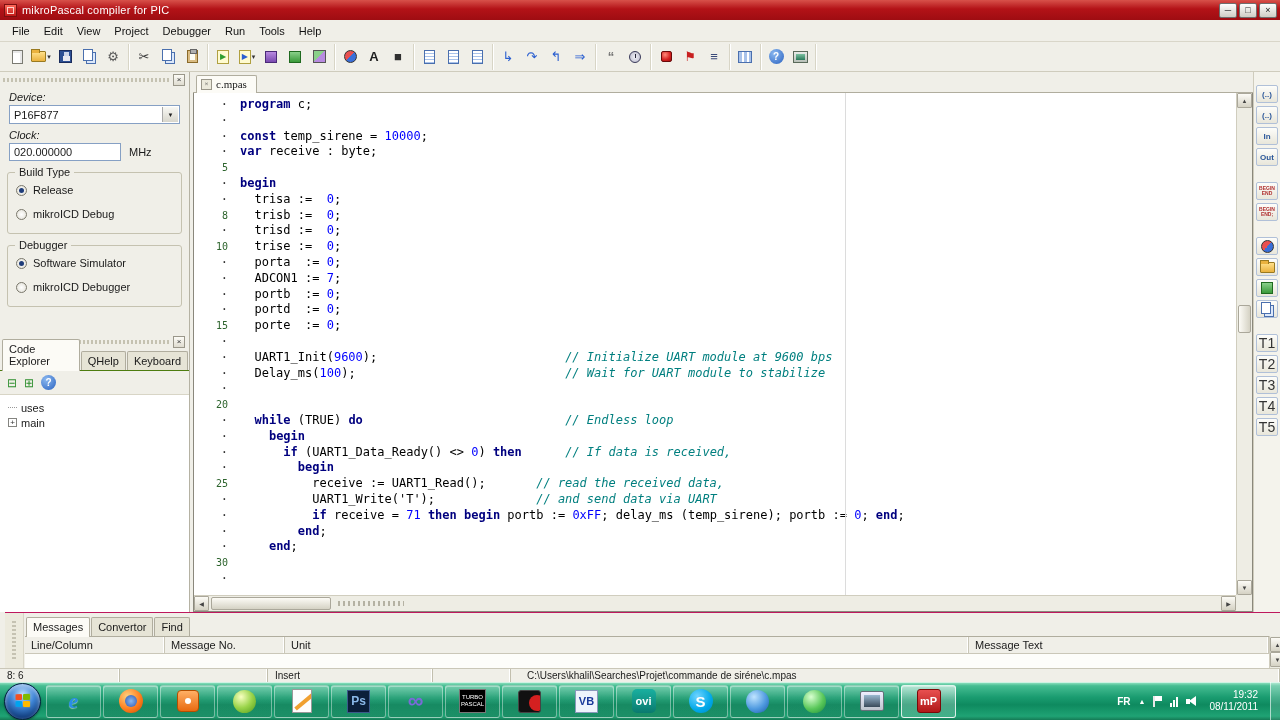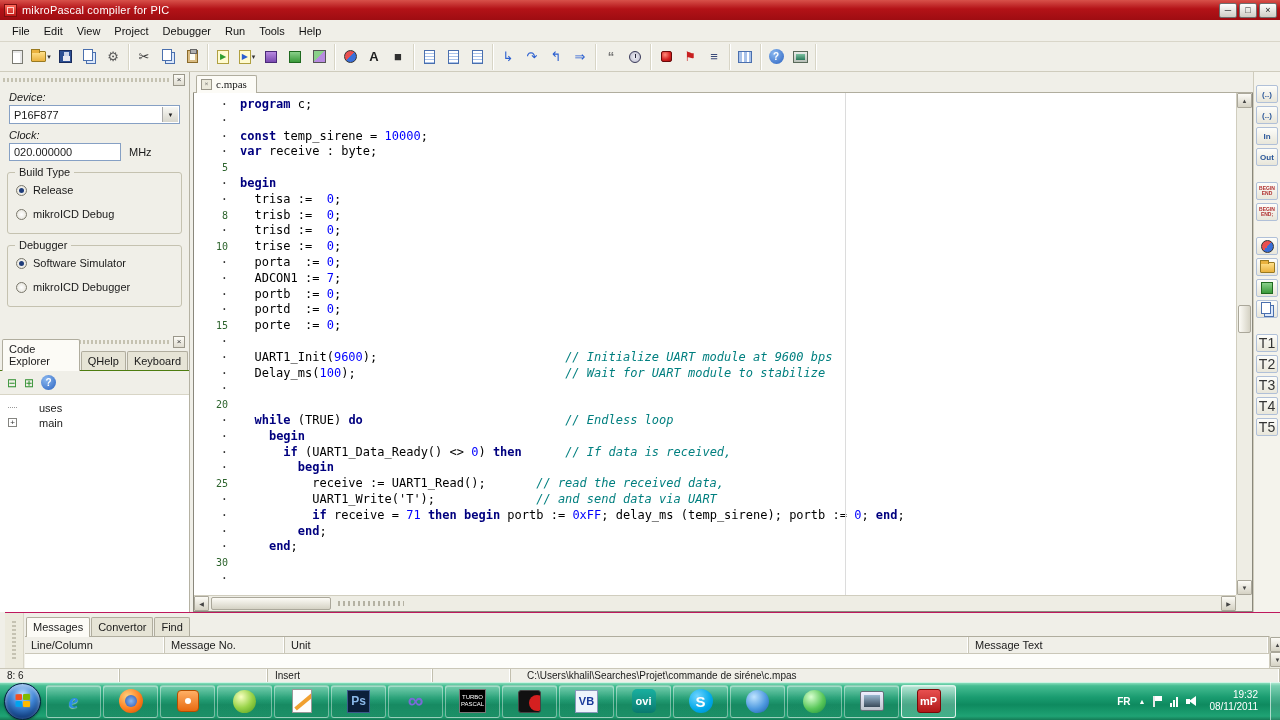--- a/index.html
+++ b/index.html
@@ -66,21 +66,21 @@
 .gbox-title{position:absolute;top:-7px;left:7px;background:#f0efe8;padding:0 4px;}
 .radio-row{display:flex;align-items:center;gap:6px;margin-bottom:12px;}
 .radio{width:11px;height:11px;border-radius:50%;border:1px solid #7a786c;background:radial-gradient(#fff,#e0ded4);position:relative;flex:none;}
 .radio.sel::after{content:"";position:absolute;inset:2px;border-radius:50%;background:#1f3d7a;}
 .ex-tabs{display:flex;align-items:flex-end;height:21px;padding-left:2px;border-bottom:1px solid #4d7c0f;flex:none;}
 .x-tab{padding:3px 6px;border:1px solid #b0ad9e;border-bottom:none;background:#e6e4d6;border-radius:2px 2px 0 0;margin-right:1px;position:relative;}
 .x-tab.active{background:#fcfbf6;margin-bottom:-1px;padding-bottom:4px;z-index:2;}
 .ex-toolbar{height:24px;display:flex;align-items:center;gap:7px;padding-left:7px;border-bottom:1px solid #d8d5c6;flex:none;}
 .ex-tb-glyph{font-size:12px;}
 .tree{flex:1;background:#fff;padding:4px 0 0 8px;border-top:1px solid #fff;}
-.titem{display:flex;align-items:center;height:15px;gap:22px;}
+.titem{display:flex;align-items:center;height:15px;gap:4px;}
 .texp{width:9px;height:9px;border:1px solid #848480;background:#fff;font-size:8px;line-height:7px;text-align:center;color:#333;flex:none;}
 .tdash{width:9px;border-top:1px dotted #999;flex:none;}
 
 
 .editor{position:absolute;left:193px;top:72px;width:1060px;height:540px;}
 .etabs{height:21px;display:flex;align-items:flex-end;padding-left:3px;border-bottom:1px solid #b0ad9e;background:#f0efe8;font-family:Liberation Serif, serif;}
 .etab{display:flex;align-items:center;gap:4px;background:#fcfbf6;border:1px solid #b0ad9e;border-bottom:none;border-radius:2px 2px 0 0;padding:2px 9px 3px 4px;margin-bottom:-1px;z-index:2;}
 .etab-close{width:11px;height:11px;border:1px solid #9a978a;background:#eceadc;font-size:7px;line-height:9px;text-align:center;color:#333;}
 .ebody{position:absolute;left:0;right:0;top:21px;bottom:0;background:#fff;border:1px solid #8a887c;border-top:none;}
 .ecode{position:absolute;left:0;top:0;right:16px;bottom:16px;overflow:hidden;background:#fff;padding-top:4px;}

